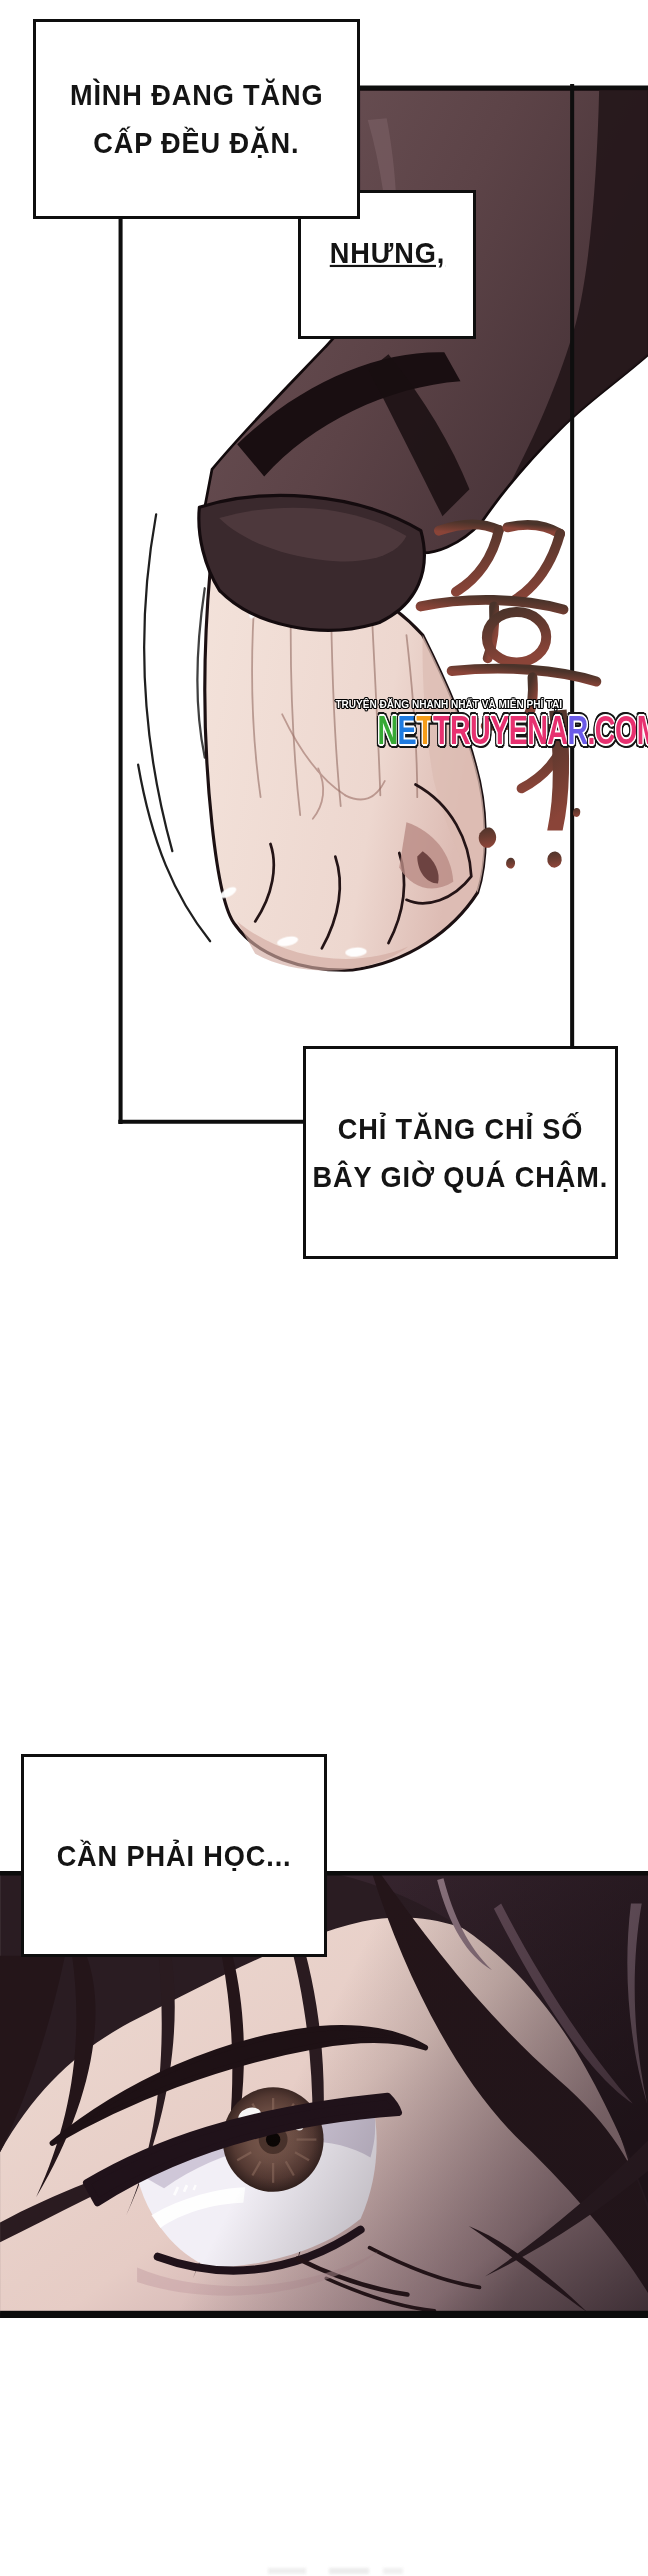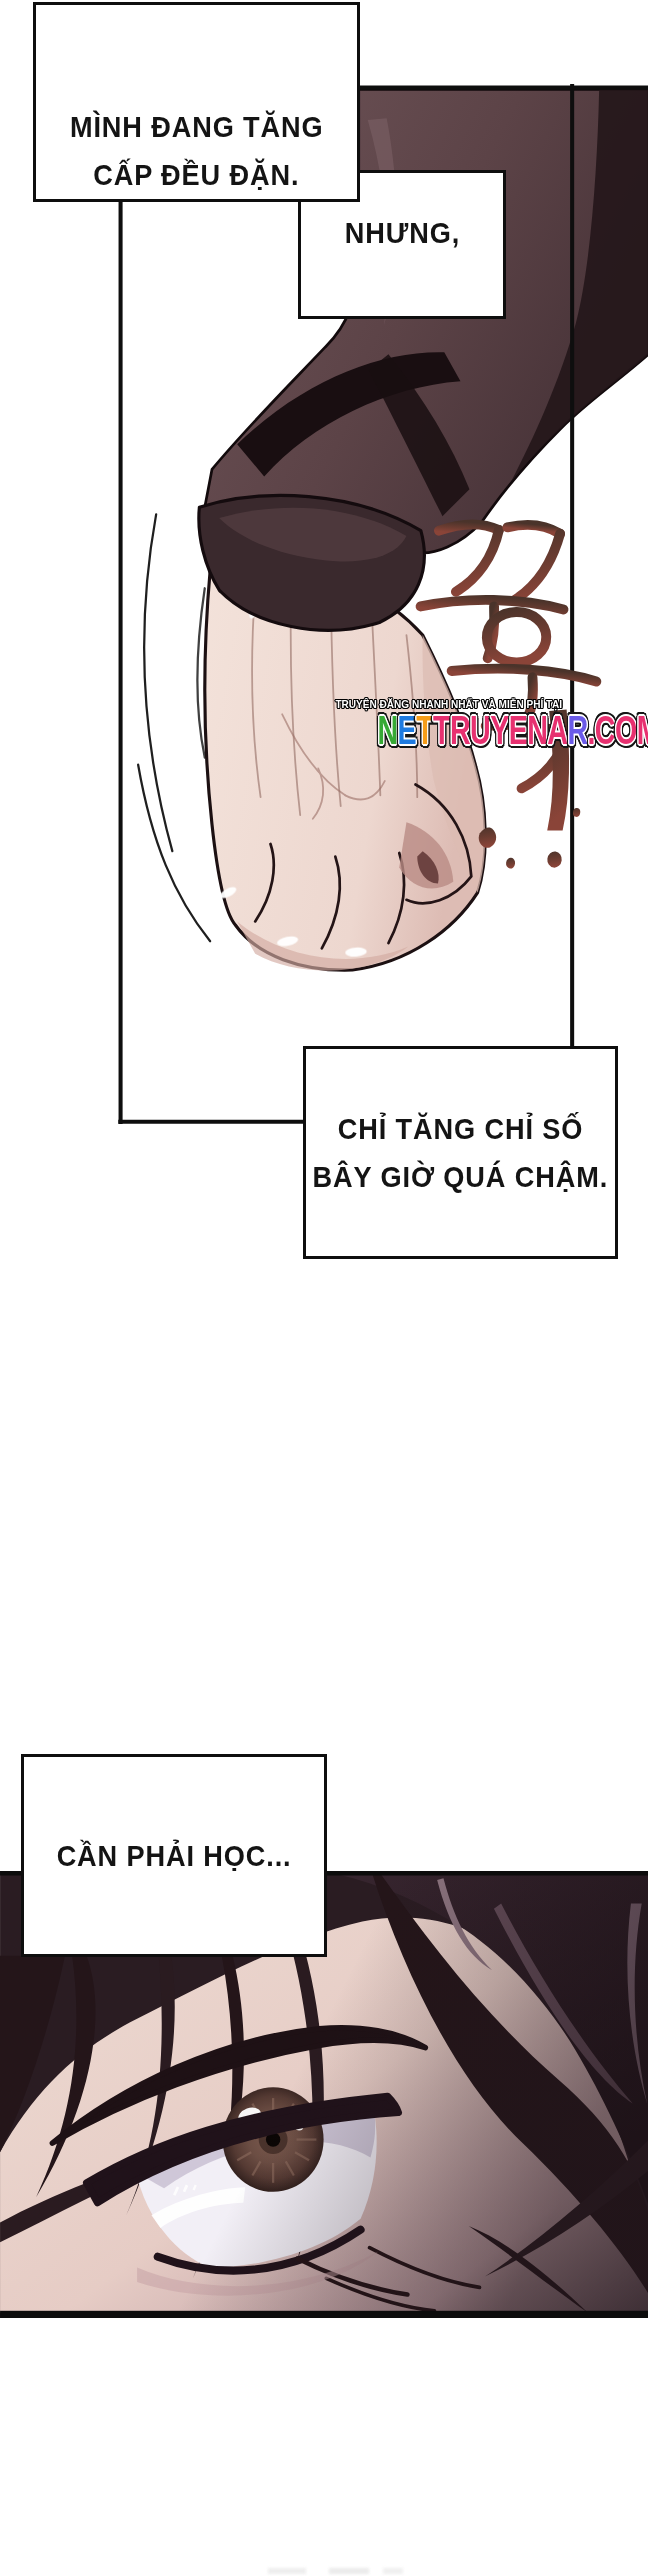--- a/index.html
+++ b/index.html
@@ -3,22 +3,22 @@
 <meta charset="utf-8">
 <style>
   html,body{margin:0;padding:0;background:#ffffff;}
   .page{position:relative;width:649px;height:2576px;background:#ffffff;overflow:hidden;
         font-family:"Liberation Sans",sans-serif;}
   .speech{position:absolute;background:#ffffff;border:3.6px solid #0e0e0e;box-sizing:border-box;
           display:flex;flex-direction:column;align-items:center;justify-content:center;
           text-align:center;color:#141414;font-weight:900;}
   .speech .ln{line-height:48px;font-size:28px;letter-spacing:0.9px;white-space:nowrap;
               transform:scale(.97,1.08);}
-  #box1{left:33px;top:2px;width:327px;height:200px;z-index:30;justify-content:flex-end;}
-  #boxNhung{left:298px;top:170px;width:208px;height:149px;z-index:20;padding-bottom:23.4px;}
+  #box1{left:33px;top:19px;width:327px;height:200px;z-index:30;}
+  #boxNhung{left:298px;top:190px;width:178px;height:149px;z-index:20;padding-bottom:23.4px;text-decoration:underline;}
   #box2{left:303px;top:1046px;width:315px;height:213px;z-index:30;}
   #box3{left:21px;top:1754px;width:306px;height:203px;z-index:30;}
   .art{position:absolute;z-index:10;}
   #sfxArt{z-index:40;}
   
   #watermark{position:absolute;left:317px;top:695px;width:299px;z-index:50;}
   #wmTagline{display:inline-block;color:#ffffff;font-size:11.7px;font-weight:900;white-space:nowrap;
      transform:scaleX(.86);letter-spacing:0;
      text-shadow:-1.4px 0 0 #000,1.4px 0 0 #000,0 -1.4px 0 #000,0 1.4px 0 #000,
                  -0.9px -0.9px 0 #000,0.9px -0.9px 0 #000,-0.9px 0.9px 0 #000,0.9px 0.9px 0 #000;}

